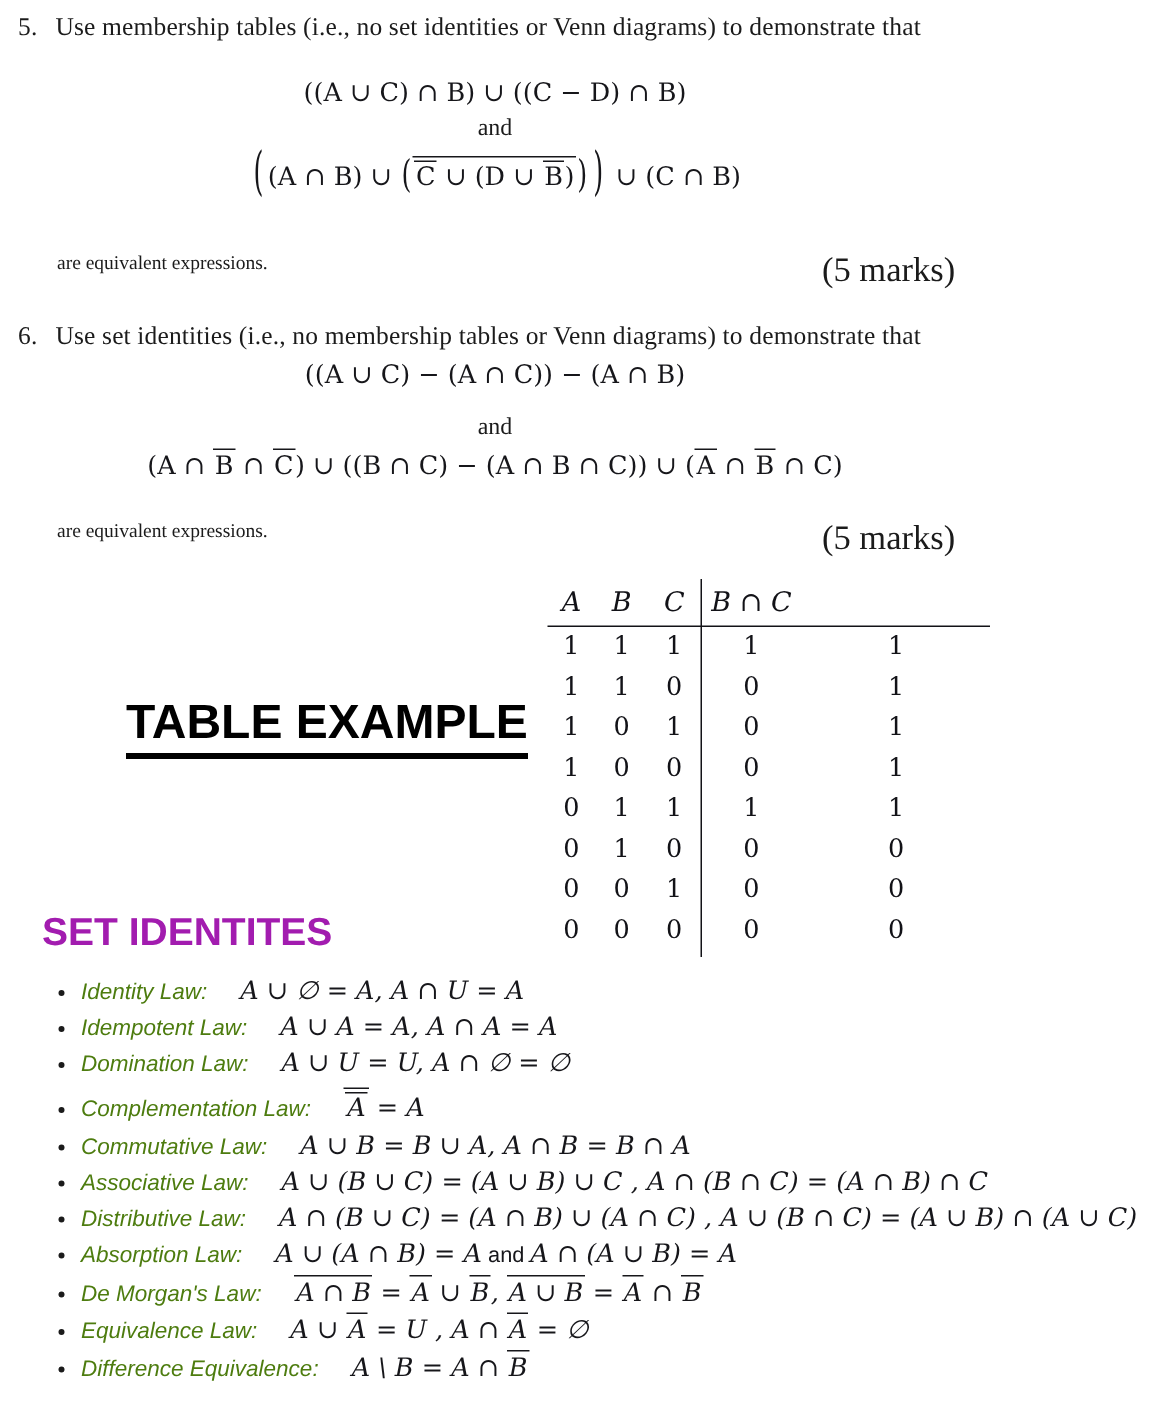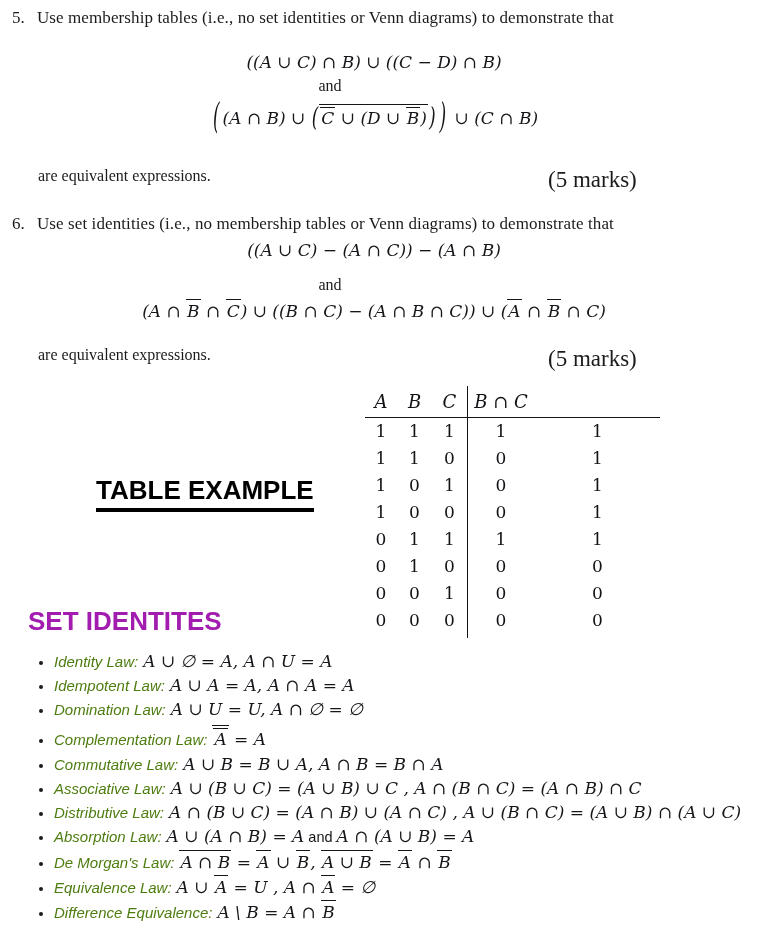--- a/index.html
+++ b/index.html
@@ -8,66 +8,66 @@
     font-family:"Liberation Serif",serif;color:#1b1b1b;
   }
   
   .qrow{position:absolute;left:12px;display:flex;gap:12px;font-size:17px;letter-spacing:.1px;width:750px;}
   #q5-row{top:8px;}
   #q6-row{top:214px;}
   .qnum{flex:0 0 auto;}
   .qtext{flex:1;}
   .mexpr{
     position:absolute;left:0;width:660px;text-align:center;
-    font-family:"DejaVu Serif","Liberation Serif",serif;font-style:italic;
-    font-size:17px;color:#16161a;white-space:nowrap;padding-left:44px;
+    font-family:"DejaVu Serif","Liberation Serif",serif;
+    font-size:17px;color:#16161a;white-space:nowrap;
   }
   #q5-e1{top:52px;}
   #q5-e2{top:95px;height:48px;line-height:46px;}
   #q6-e1{top:240px;}
   #q6-e2{top:296px;line-height:30px;}
   .andlbl{position:absolute;left:0;width:660px;text-align:center;font-size:16px;}
   #q5-and{top:77px;}
   #q6-and{top:276px;}
-  .qfoot{position:absolute;left:38px;font-size:16px;}
+  .qfoot{position:absolute;left:38px;font-size:13px;}
   .marks{position:absolute;left:548px;font-size:23px;}
   #q5-foot,#q5-marks{top:167px;}
   #q6-foot,#q6-marks{top:346px;}
   
   .obar{display:inline-block;border-top:1.5px solid #16161a;padding:2px 1px 0 1px;line-height:1.12;}
   .obar .obar{padding-top:1px;border-top-width:1.3px;}
   .bigp{display:inline-block;transform:scaleY(1.5);transform-origin:50% 54%;padding:0 1px;}
   .bigp.z2{transform:scaleY(2.05);padding:0 3px;}
   
   .mtable{position:absolute;left:365px;top:389px;width:295px;font-family:"DejaVu Serif",serif;color:#121217;}
   .thead,.tbody{display:grid;grid-template-columns:32px 35px 35px 68px 125px;}
   .thead{height:28px;border-bottom:1.6px solid #121217;}
   .hcell{font-style:italic;font-size:18px;text-align:center;line-height:26px;white-space:nowrap;}
   .tbody{grid-auto-rows:27px;}
   .tcell{text-align:center;font-size:17px;line-height:27px;}
   .vline{position:absolute;left:102px;top:-3px;width:0;height:252px;border-left:1.4px solid #121217;}
   
   .tex-heading{
-    position:absolute;left:84px;top:463px;margin:12px;
-    font-family:"Liberation Sans",sans-serif;font-weight:700;font-size:26px;
+    position:absolute;left:84px;top:463px;margin:0;
+    font-family:"Liberation Sans",sans-serif;font-weight:700;font-size:32px;
     color:#000;border-bottom:4px solid #000;padding-bottom:2px;white-space:nowrap;
   }
   .si-heading{
     position:absolute;left:28px;top:606px;margin:0;
     font-family:"Liberation Sans",sans-serif;font-weight:700;font-size:26px;color:#a21caf;white-space:nowrap;
   }
   
   .ident-list{position:absolute;left:34px;top:650px;width:742px;margin:0;padding:0 0 0 20px;list-style:disc;}
   .ident-list li{margin:0 0 1px 0;line-height:22px;font-size:15px;white-space:nowrap;}
   .ident-list li::marker{color:#1b1b1b;font-size:13px;}
   .ident-list li:nth-child(4){margin-top:4px;}
   .ident-list li:nth-child(5){margin-top:2px;}
   .ident-list li:nth-child(9){margin-top:2px;}
   .ilabel{font-family:"Liberation Sans",sans-serif;font-size:15px;color:#4d7c0f;font-style:italic;}
-  .imath{font-family:"DejaVu Serif",serif;font-style:italic;font-size:17px;color:#16161a;margin-left:5px;}
+  .imath{font-family:"DejaVu Serif",serif;font-style:italic;font-size:17px;color:#16161a;margin-left:22px;}
   .uptext{font-family:"Liberation Sans",sans-serif;font-style:normal;font-size:14.5px;}
 </style>
 </head>
 <body>
 
 <section>
   <div class="qrow" id="q5-row">
     <span class="qnum">5.</span>
     <span class="qtext">Use membership tables (i.e., no set identities or Venn diagrams) to demonstrate that</span>
   </div>

